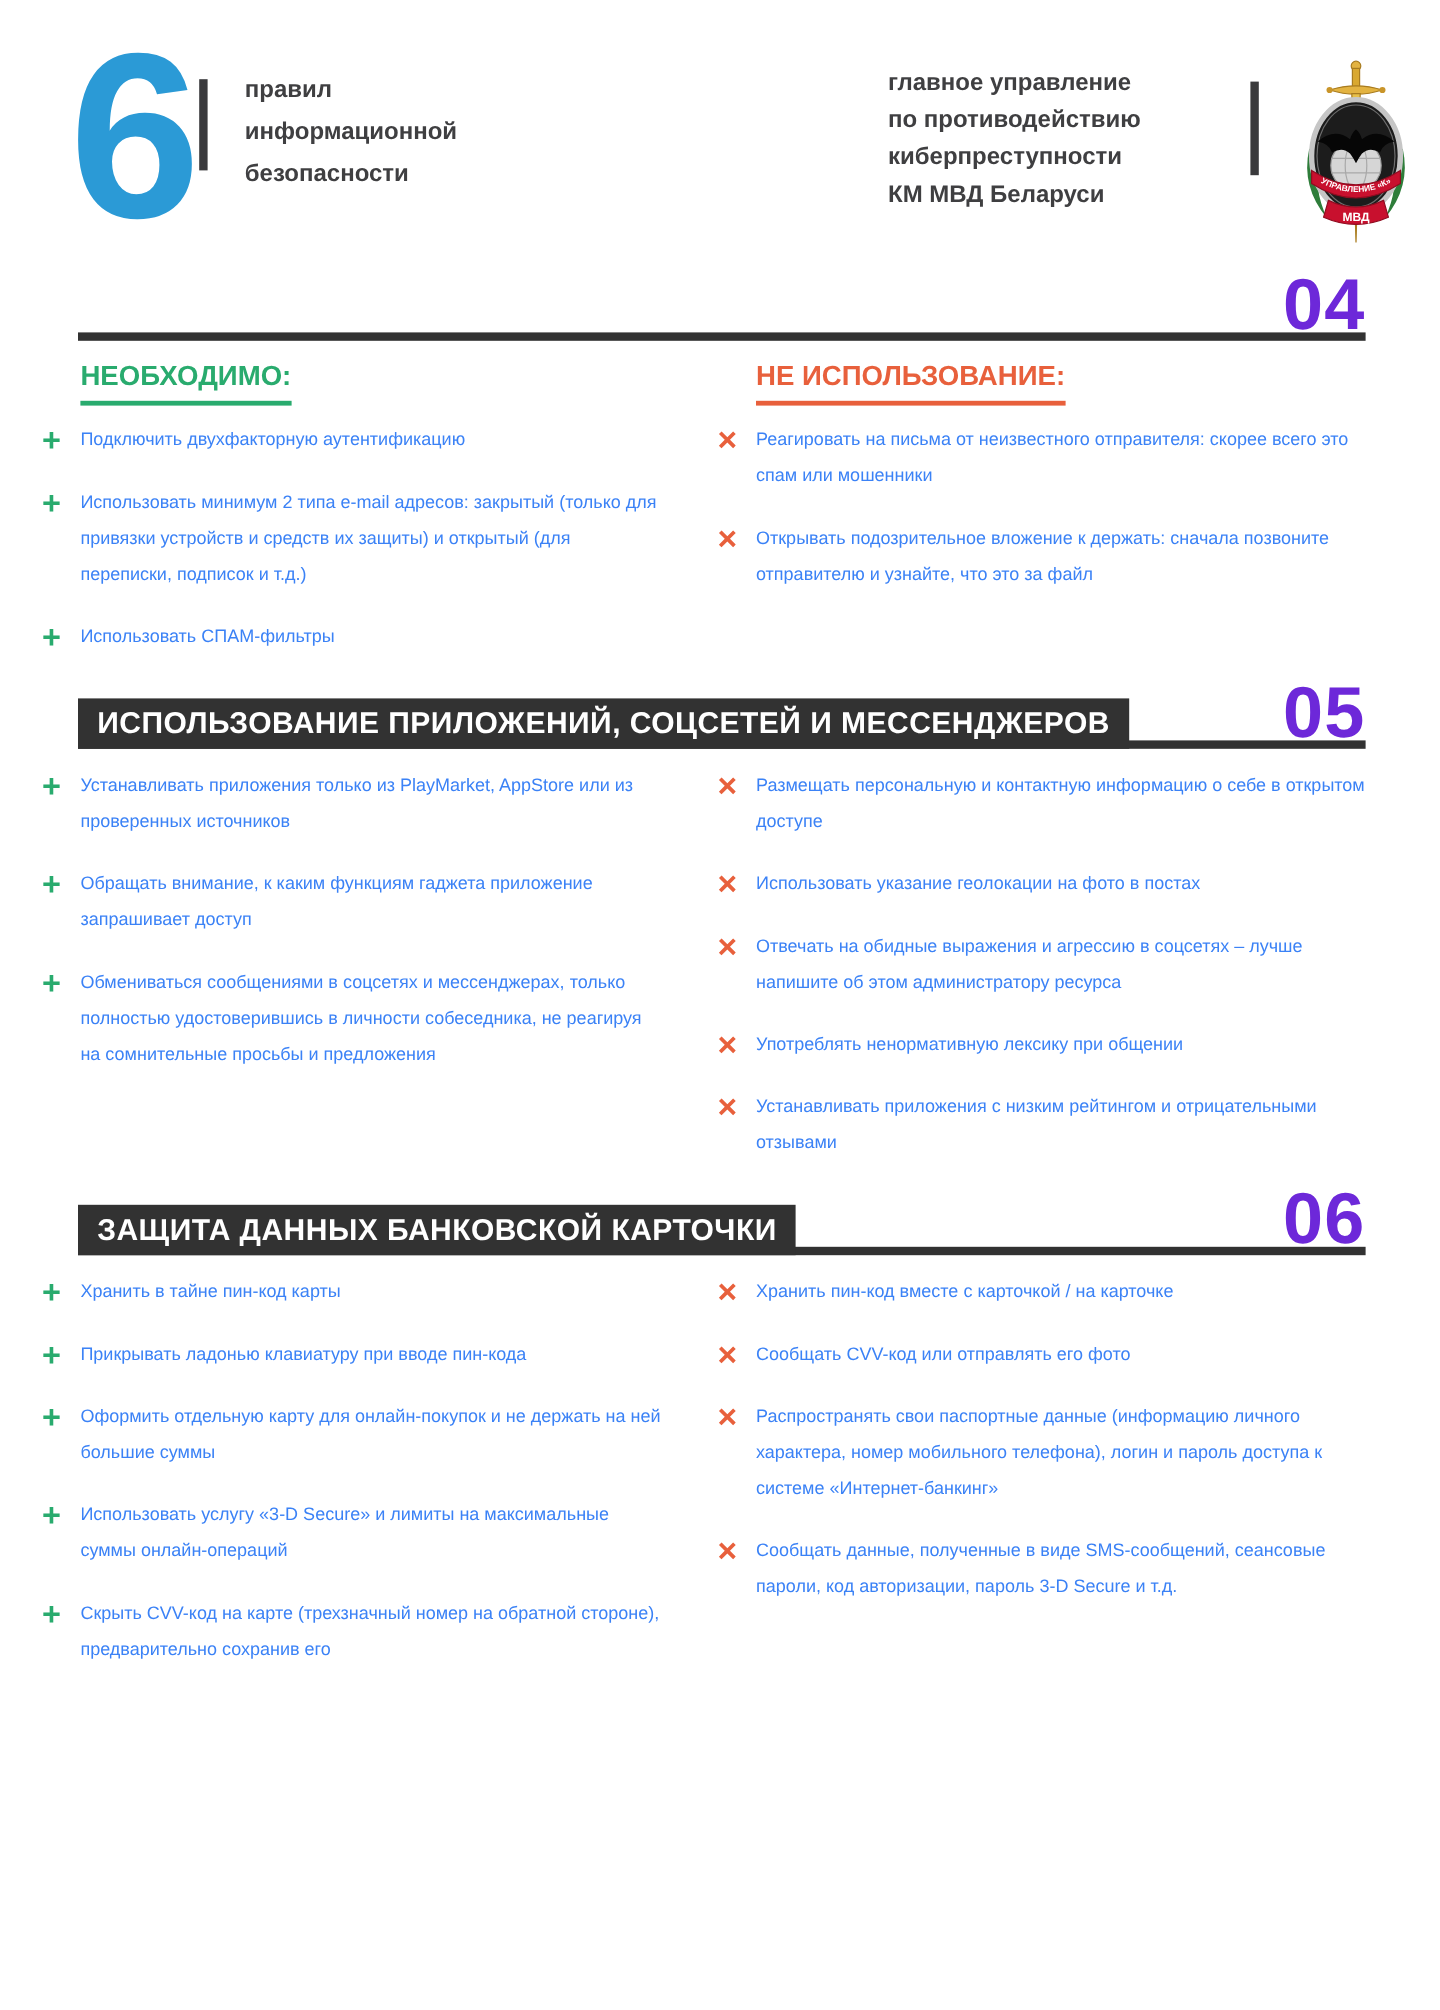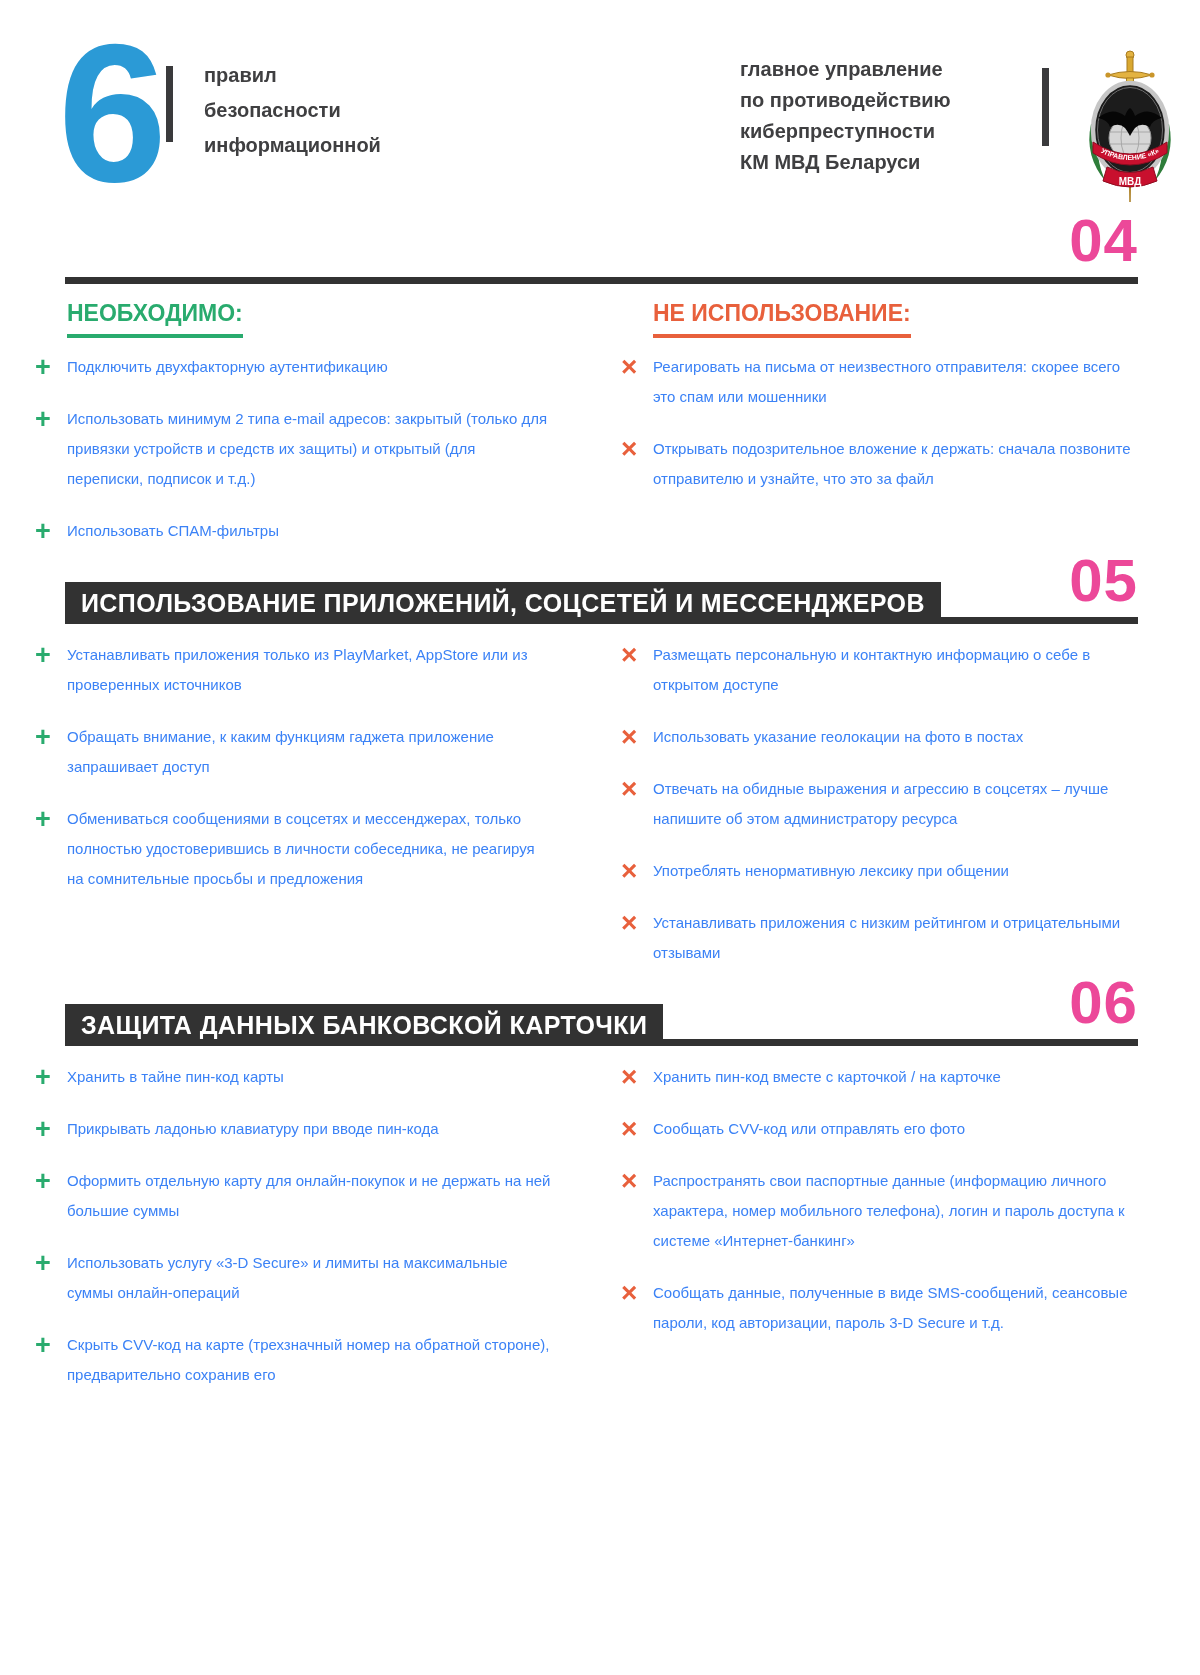--- a/index.html
+++ b/index.html
@@ -33,26 +33,26 @@
   .section { margin-top:10px; }
   .sec-head { position:relative; height:42px; margin:0 62px 16px 65px; }
   .sec-rule { position:absolute; left:0; right:0; bottom:0; height:7px; background:#323232; }
   .sec-box {
     position:absolute; left:0; top:0; bottom:0;
     background:#323232; color:#ffffff;
     display:flex; align-items:center; padding:0 16px;
     font-size:25px; font-weight:700; letter-spacing:.4px; white-space:nowrap;
   }
   .sec-num {
-    position:absolute; right:0; bottom:18px;
-    font-size:60px; line-height:50px; font-weight:700; color:#ec4899; letter-spacing:1px;
+    position:absolute; right:0; bottom:5px;
+    font-size:60px; line-height:50px; font-weight:700; color:#6d28d9; letter-spacing:1px;
   }
 
   .cols {
-    display:grid; grid-template-columns:520px 1fr; column-gap:66px;
+    display:grid; grid-template-columns:520px 1fr; column-gap:43px;
     margin:0 58px 14px 35px;
   }
   .labels-row { margin-bottom:14px; }
   .label { padding-left:32px; }
   .label span {
     display:inline-block; font-size:23px; font-weight:700;
     padding-bottom:7px; border-bottom:4px solid;
   }
   .do-label span   { color:#29ab6e; border-color:#29ab6e; }
   .dont-label span { color:#e8603c; border-color:#e8603c; }
@@ -69,22 +69,22 @@
 </head>
 <body>
 
 <div class="page">
 
   <div class="header">
     <div class="big-six">6</div>
     <div class="vbar vbar-left"></div>
     <div class="brand-title">
       <div>правил</div>
+      <div>информационной</div>
       <div>безопасности</div>
-      <div>информационной</div>
     </div>
 
     <div class="org-text">
       <div>главное управление</div>
       <div>по противодействию</div>
       <div>киберпреступности</div>
       <div>КМ МВД Беларуси</div>
     </div>
     <div class="vbar vbar-right"></div>
 

